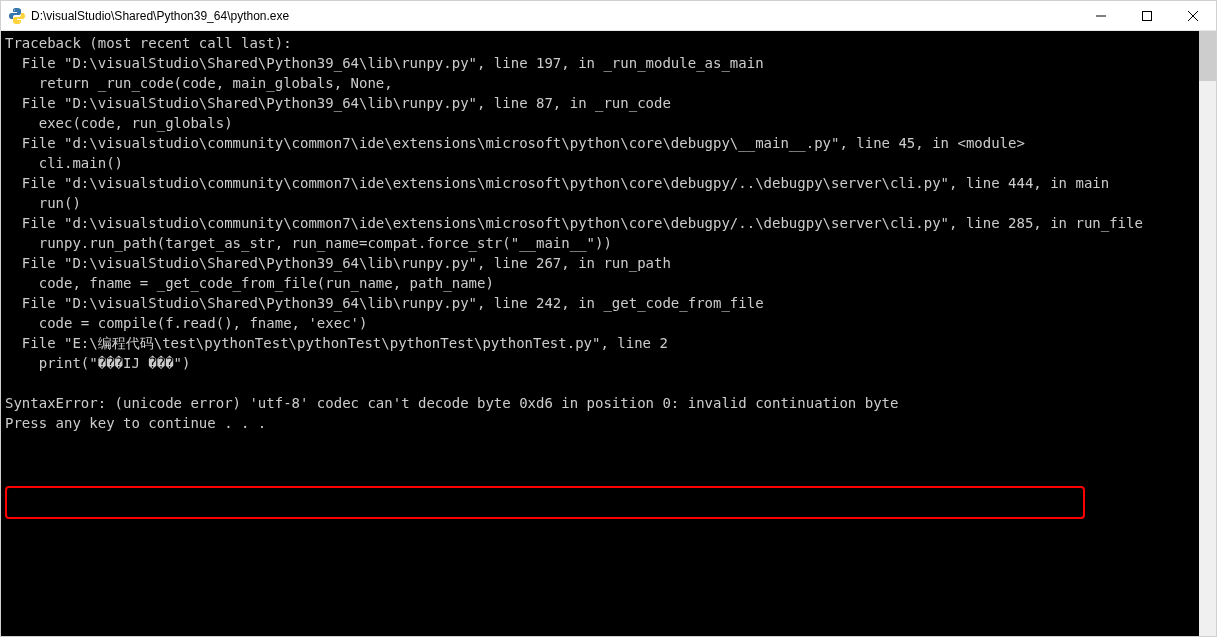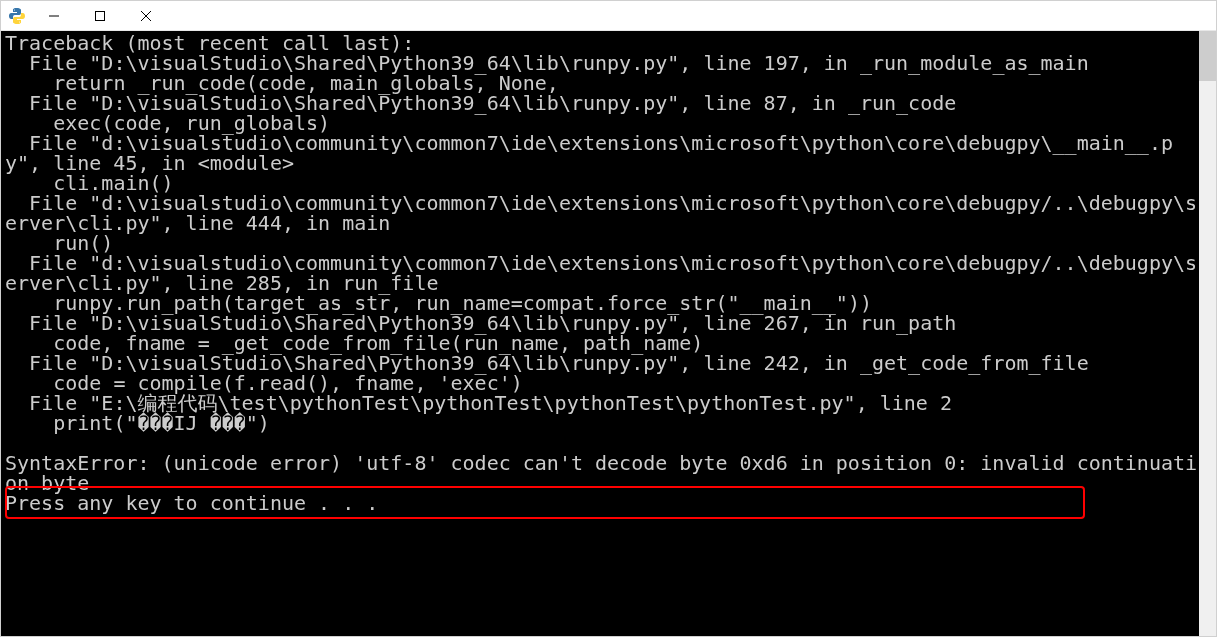--- a/index.html
+++ b/index.html
@@ -66,21 +66,21 @@
     .console-area {
       flex-grow: 1;
       background: #000000;
       position: relative;
       display: flex;
     }
     .console-content {
       flex-grow: 1;
       padding: 2px 0 0 4px;
       font-family: 'NSimSun', 'SimSun', 'Consolas', monospace;
-      font-size: 20px;
+      font-size: 14px;
       line-height: 20px;
       color: #cccccc;
       white-space: pre-wrap;
       word-break: break-all;
       overflow: hidden;
       letter-spacing: 0px;
     }
     .console-content .line {
       display: block;
     }
@@ -114,20 +114,21 @@
 <body>
 
 <div class="window">
   <div class="titlebar">
     <span class="app-icon">
       <svg viewBox="0 0 16 16">
         <path fill="#3776ab" d="M7.5 0C3.5 0 4 2 4 2v2h4v1H3S0 4.5 0 8s3 3 3 3h1V9s0-2 2-2h4s2 0 2-2V2s0-2-4.5-2zM5.5 1.5a.5.5 0 110 1 .5.5 0 010-1z"></path>
         <path fill="#ffd43b" d="M8.5 16c4 0 3.5-2 3.5-2v-2H8v-1h5s3 .5 3-3-3-3-3-3h-1v2s0 2-2 2H6s-2 0-2 2v3s0 2 4.5 2zm2-1.5a.5.5 0 110-1 .5.5 0 010 1z"></path>
       </svg>
     </span>
+    <span class="title">D:\visualStudio\Shared\Python39_64\python.exe</span>
     <div class="window-controls">
       <button class="win-btn">
         <svg width="10" height="10" viewBox="0 0 10 10">
             <path d="M0 5h10" stroke="currentColor" stroke-width="1"></path>
           </svg>
       </button>
       <button class="win-btn">
         <svg width="10" height="10" viewBox="0 0 10 10">
             <rect x="0.5" y="0.5" width="9" height="9" fill="none" stroke="currentColor" stroke-width="1"></rect>
           </svg>

